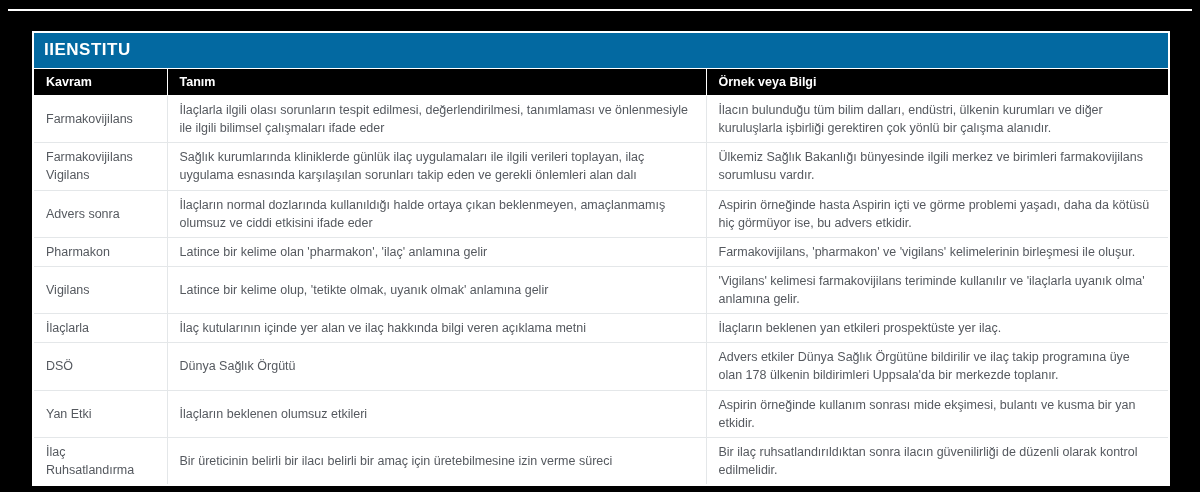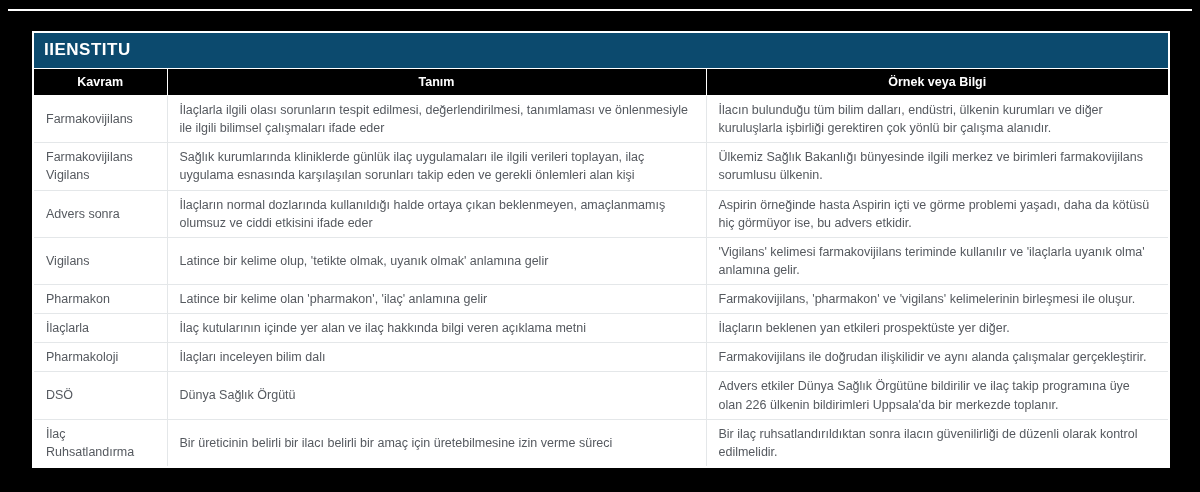--- a/index.html
+++ b/index.html
@@ -30,35 +30,35 @@
     width: 100%;
     border-collapse: collapse;
     border: 2px solid #ffffff;
     table-layout: fixed;
   }
   col.c-kavram { width: 134px; }
   col.c-tanim  { width: 539px; }
   col.c-ornek  { width: 463px; }
 
   tr.title-row th {
-    background: #0c4a6e;
+    background: #0369a1;
     color: #ffffff;
     font-size: 17px;
     font-weight: bold;
     text-align: left;
     letter-spacing: 0.5px;
     padding: 7px 10px 8px 10px;
     border: 1px solid #ffffff;
   }
   tr.header-row th {
     background: #000000;
     color: #ffffff;
     font-size: 12.5px;
     font-weight: bold;
-    text-align: center;
+    text-align: left;
     padding: 6px 12px;
     border: 1px solid #ffffff;
   }
   tbody td {
     background: #ffffff;
     color: #55595f;
     font-size: 12.5px;
     line-height: 1.45;
     padding: 5px 12px;
     border: 1px solid #e4e7e9;
@@ -89,52 +89,52 @@
       </tr>
     </thead>
     <tbody>
       <tr>
         <td>Farmakovijilans</td>
         <td>İlaçlarla ilgili olası sorunların tespit edilmesi, değerlendirilmesi, tanımlaması ve önlenmesiyle ile ilgili bilimsel çalışmaları ifade eder</td>
         <td>İlacın bulunduğu tüm bilim dalları, endüstri, ülkenin kurumları ve diğer kuruluşlarla işbirliği gerektiren çok yönlü bir çalışma alanıdır.</td>
       </tr>
       <tr>
         <td>Farmakovijilans Vigilans</td>
-        <td>Sağlık kurumlarında kliniklerde günlük ilaç uygulamaları ile ilgili verileri toplayan, ilaç uygulama esnasında karşılaşılan sorunları takip eden ve gerekli önlemleri alan kişi</td>
-        <td>Ülkemiz Sağlık Bakanlığı bünyesinde ilgili merkez ve birimleri farmakovijilans sorumlusu ülkenin.</td>
+        <td>Sağlık kurumlarında kliniklerde günlük ilaç uygulamaları ile ilgili verileri toplayan, ilaç uygulama esnasında karşılaşılan sorunları takip eden ve gerekli önlemleri alan dalı</td>
+        <td>Ülkemiz Sağlık Bakanlığı bünyesinde ilgili merkez ve birimleri farmakovijilans sorumlusu vardır.</td>
       </tr>
       <tr>
         <td>Advers sonra</td>
         <td>İlaçların normal dozlarında kullanıldığı halde ortaya çıkan beklenmeyen, amaçlanmamış olumsuz ve ciddi etkisini ifade eder</td>
         <td>Aspirin örneğinde hasta Aspirin içti ve görme problemi yaşadı, daha da kötüsü hiç görmüyor ise, bu advers etkidir.</td>
       </tr>
       <tr>
+        <td>Pharmakon</td>
+        <td>Latince bir kelime olan 'pharmakon', 'ilaç' anlamına gelir</td>
+        <td>Farmakovijilans, 'pharmakon' ve 'vigilans' kelimelerinin birleşmesi ile oluşur.</td>
+      </tr>
+      <tr>
         <td>Vigilans</td>
         <td>Latince bir kelime olup, 'tetikte olmak, uyanık olmak' anlamına gelir</td>
         <td>'Vigilans' kelimesi farmakovijilans teriminde kullanılır ve 'ilaçlarla uyanık olma' anlamına gelir.</td>
       </tr>
       <tr>
-        <td>Pharmakon</td>
-        <td>Latince bir kelime olan 'pharmakon', 'ilaç' anlamına gelir</td>
-        <td>Farmakovijilans, 'pharmakon' ve 'vigilans' kelimelerinin birleşmesi ile oluşur.</td>
-      </tr>
-      <tr>
         <td>İlaçlarla</td>
         <td>İlaç kutularının içinde yer alan ve ilaç hakkında bilgi veren açıklama metni</td>
-        <td>İlaçların beklenen yan etkileri prospektüste yer diğer.</td>
-      </tr>
-      <tr>
-        <td>Pharmakoloji</td>
-        <td>İlaçları inceleyen bilim dalı</td>
-        <td>Farmakovijilans ile doğrudan ilişkilidir ve aynı alanda çalışmalar gerçekleştirir.</td>
+        <td>İlaçların beklenen yan etkileri prospektüste yer ilaç.</td>
       </tr>
       <tr>
         <td>DSÖ</td>
         <td>Dünya Sağlık Örgütü</td>
-        <td>Advers etkiler Dünya Sağlık Örgütüne bildirilir ve ilaç takip programına üye olan 226 ülkenin bildirimleri Uppsala'da bir merkezde toplanır.</td>
+        <td>Advers etkiler Dünya Sağlık Örgütüne bildirilir ve ilaç takip programına üye olan 178 ülkenin bildirimleri Uppsala'da bir merkezde toplanır.</td>
+      </tr>
+      <tr>
+        <td>Yan Etki</td>
+        <td>İlaçların beklenen olumsuz etkileri</td>
+        <td>Aspirin örneğinde kullanım sonrası mide ekşimesi, bulantı ve kusma bir yan etkidir.</td>
       </tr>
       <tr>
         <td>İlaç Ruhsatlandırma</td>
         <td>Bir üreticinin belirli bir ilacı belirli bir amaç için üretebilmesine izin verme süreci</td>
         <td>Bir ilaç ruhsatlandırıldıktan sonra ilacın güvenilirliği de düzenli olarak kontrol edilmelidir.</td>
       </tr>
     </tbody>
   </table>
 </div>
 

